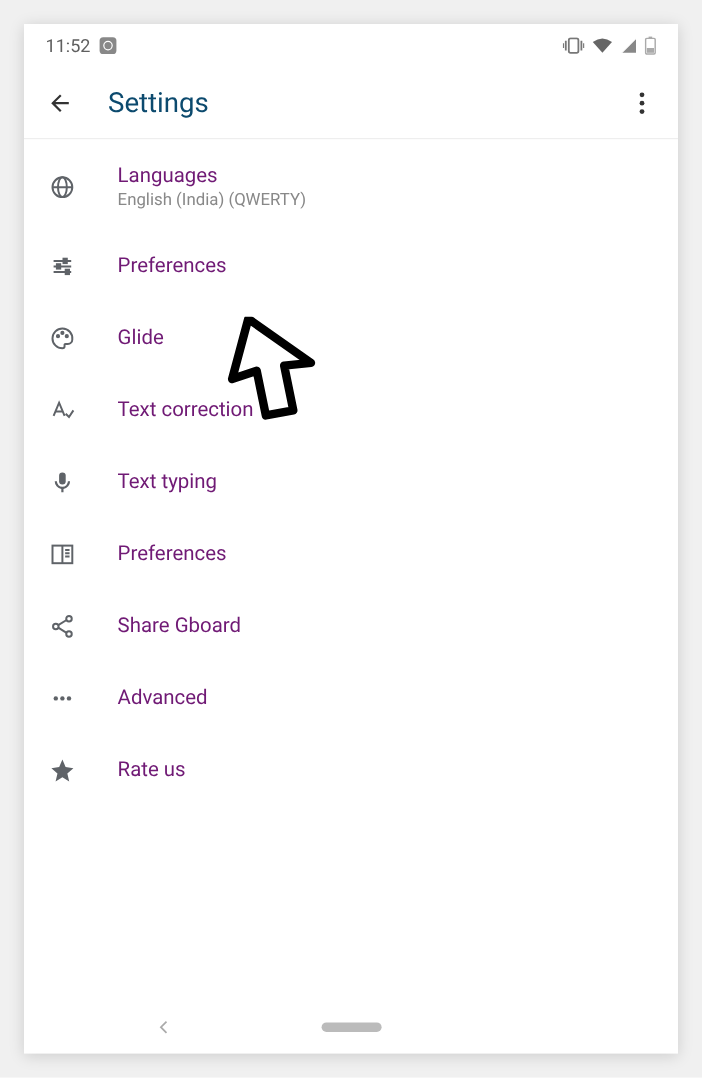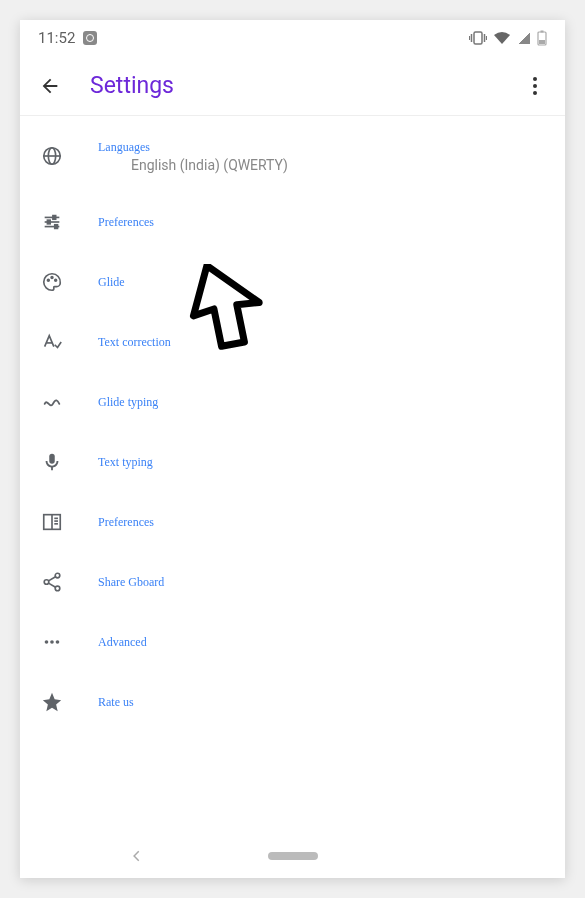--- a/index.html
+++ b/index.html
@@ -34,37 +34,37 @@
     .sq::after { content:''; position:absolute; inset:3px; border:1.5px solid #fff; border-radius:50%;}
     .header {
       height: 60px;
       display: flex;
       align-items: center;
       padding: 0 18px;
       border-bottom: 1px solid #eee;
       gap: 28px;
     }
     .back-btn { width: 24px; height: 24px; display:flex; align-items:center; justify-content:center; cursor:pointer;}
-    .title { font-size: 23px; color: #6d28d9; font-weight: 400; flex: 1; }
+    .title { font-size: 23px; color: #0c4a6e; font-weight: 400; flex: 1; }
     .more-btn { width:24px; cursor:pointer; display:flex; flex-direction:column; align-items:center; gap:3px;}
     .dot { width:4px; height:4px; background:#333; border-radius:50%; }
     .list { flex: 1; padding: 4px 0; overflow:hidden;}
     .row {
       display: flex;
       align-items: center;
       height: 60px;
       padding: 0 18px;
       cursor: pointer;
       gap: 32px;
     }
     .row.tall { height: 72px; }
     .icon-slot { width: 28px; display:flex; justify-content:center; color:#5f6368;}
     .row-text { display: flex; flex-direction: column; }
-    .row-label { font-size: 12px; color: #3b82f6; font-family: Liberation Serif, serif; }
-    .row-sub { font-size: 14px; color: #888; margin-top: 2px; margin-left: 33px; }
+    .row-label { font-size: 17px; color: #701a75; }
+    .row-sub { font-size: 14px; color: #888; margin-top: 2px; }
     .nav-bar {
       height: 44px;
       display: flex;
       align-items: center;
       justify-content: center;
       gap: 110px;
       position: relative;
     }
     .nav-back { position:absolute; left:110px; color:#999;}
     .nav-pill { width: 50px; height: 8px; background: #bbb; border-radius: 4px; }
@@ -177,28 +177,20 @@
       <span class="icon-slot">
         <svg width="22" height="22" viewBox="0 0 24 24" fill="none" stroke="#5f6368" stroke-width="1.8">
             <path d="M4 17 L9 5 L14 17"></path>
             <line x1="6" y1="13" x2="12" y2="13"></line>
             <polyline points="15,15 18,18 22,12"></polyline>
           </svg>
       </span>
       <span class="row-label">Text correction</span>
     </div>
 
-    <div class="row">
-      <span class="icon-slot">
-        <svg width="22" height="22" viewBox="0 0 24 24" fill="none" stroke="#5f6368" stroke-width="2" stroke-linecap="round">
-            <path d="M4 14c3-6 6 6 9 0s5-4 7 0"></path>
-          </svg>
-      </span>
-      <span class="row-label">Glide typing</span>
-    </div>
 
     <div class="row">
       <span class="icon-slot">
         <svg width="22" height="22" viewBox="0 0 24 24" fill="#5f6368">
             <path d="M12 14a3 3 0 0 0 3-3V6a3 3 0 0 0-6 0v5a3 3 0 0 0 3 3z"></path>
             <path d="M17 11a5 5 0 0 1-10 0H5a7 7 0 0 0 6 6.9V21h2v-3.1A7 7 0 0 0 19 11z"></path>
           </svg>
       </span>
       <span class="row-label">Text typing</span>
     </div>

